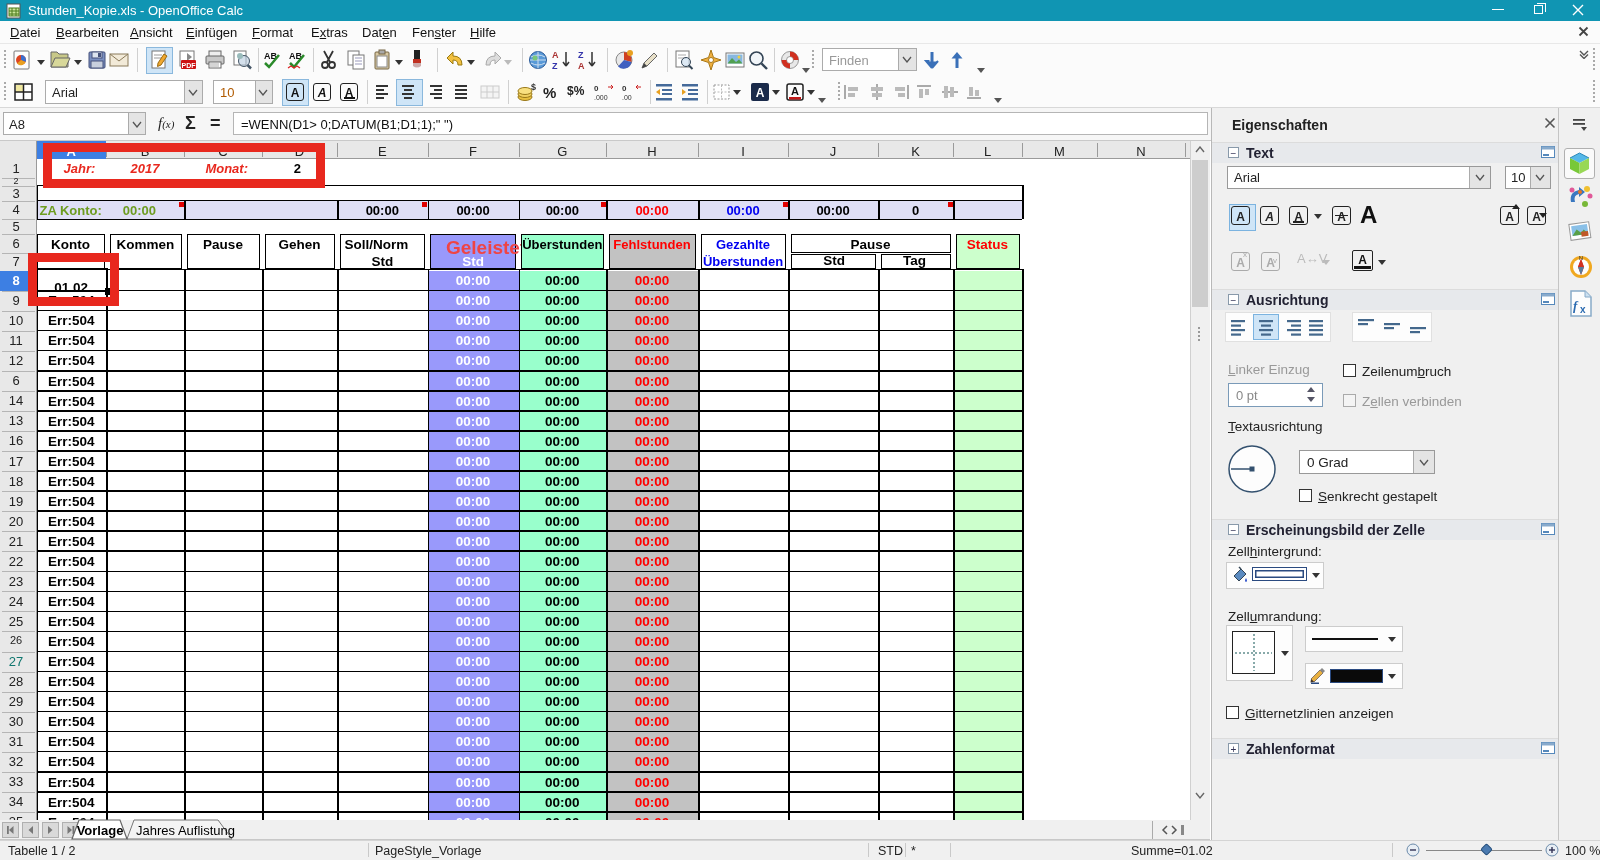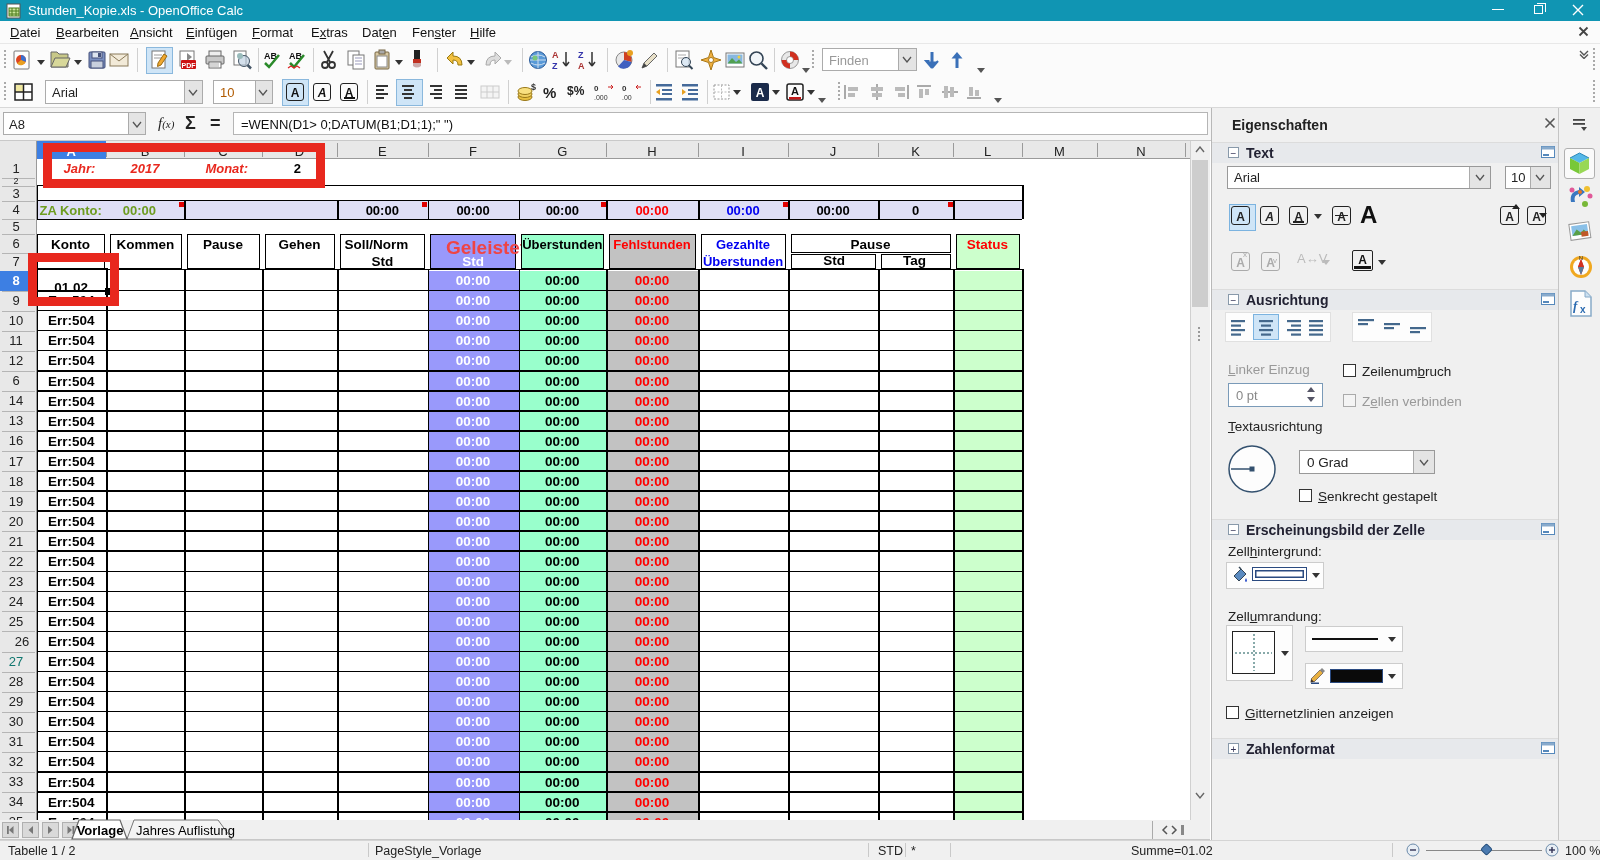--- a/index.html
+++ b/index.html
@@ -475,21 +475,21 @@
 <div class="ct" style="left:0;top:534.7px;width:32px;font-size:13px;color:#222;">21</div>
 <div class="ab" style="left:2px;top:551.2px;width:33px;height:1px;background:#b5b5b5;"></div>
 <div class="ct" style="left:0;top:554.7px;width:32px;font-size:13px;color:#222;">22</div>
 <div class="ab" style="left:2px;top:571.2px;width:33px;height:1px;background:#b5b5b5;"></div>
 <div class="ct" style="left:0;top:574.8px;width:32px;font-size:13px;color:#222;">23</div>
 <div class="ab" style="left:2px;top:591.3px;width:33px;height:1px;background:#b5b5b5;"></div>
 <div class="ct" style="left:0;top:594.8px;width:32px;font-size:13px;color:#222;">24</div>
 <div class="ab" style="left:2px;top:611.4px;width:33px;height:1px;background:#b5b5b5;"></div>
 <div class="ct" style="left:0;top:614.9px;width:32px;font-size:13px;color:#222;">25</div>
 <div class="ab" style="left:2px;top:631.4px;width:33px;height:1px;background:#b5b5b5;"></div>
-<div class="ct" style="left:0;top:634.9px;width:32px;font-size:13px;color:#222;margin-left:6px;">26</div>
+<div class="ct" style="left:0;top:634.9px;width:32px;font-size:11px;color:#222;">26</div>
 <div class="ab" style="left:2px;top:651.5px;width:33px;height:1px;background:#b5b5b5;"></div>
 <div class="ct" style="left:0;top:655.0px;width:32px;font-size:13px;color:#0f766e;">27</div>
 <div class="ab" style="left:2px;top:671.5px;width:33px;height:1px;background:#b5b5b5;"></div>
 <div class="ct" style="left:0;top:675.0px;width:32px;font-size:13px;color:#222;">28</div>
 <div class="ab" style="left:2px;top:691.5px;width:33px;height:1px;background:#b5b5b5;"></div>
 <div class="ct" style="left:0;top:695.1px;width:32px;font-size:13px;color:#222;">29</div>
 <div class="ab" style="left:2px;top:711.6px;width:33px;height:1px;background:#b5b5b5;"></div>
 <div class="ct" style="left:0;top:715.1px;width:32px;font-size:13px;color:#222;">30</div>
 <div class="ab" style="left:2px;top:731.7px;width:33px;height:1px;background:#b5b5b5;"></div>
 <div class="ct" style="left:0;top:735.2px;width:32px;font-size:13px;color:#222;">31</div>

